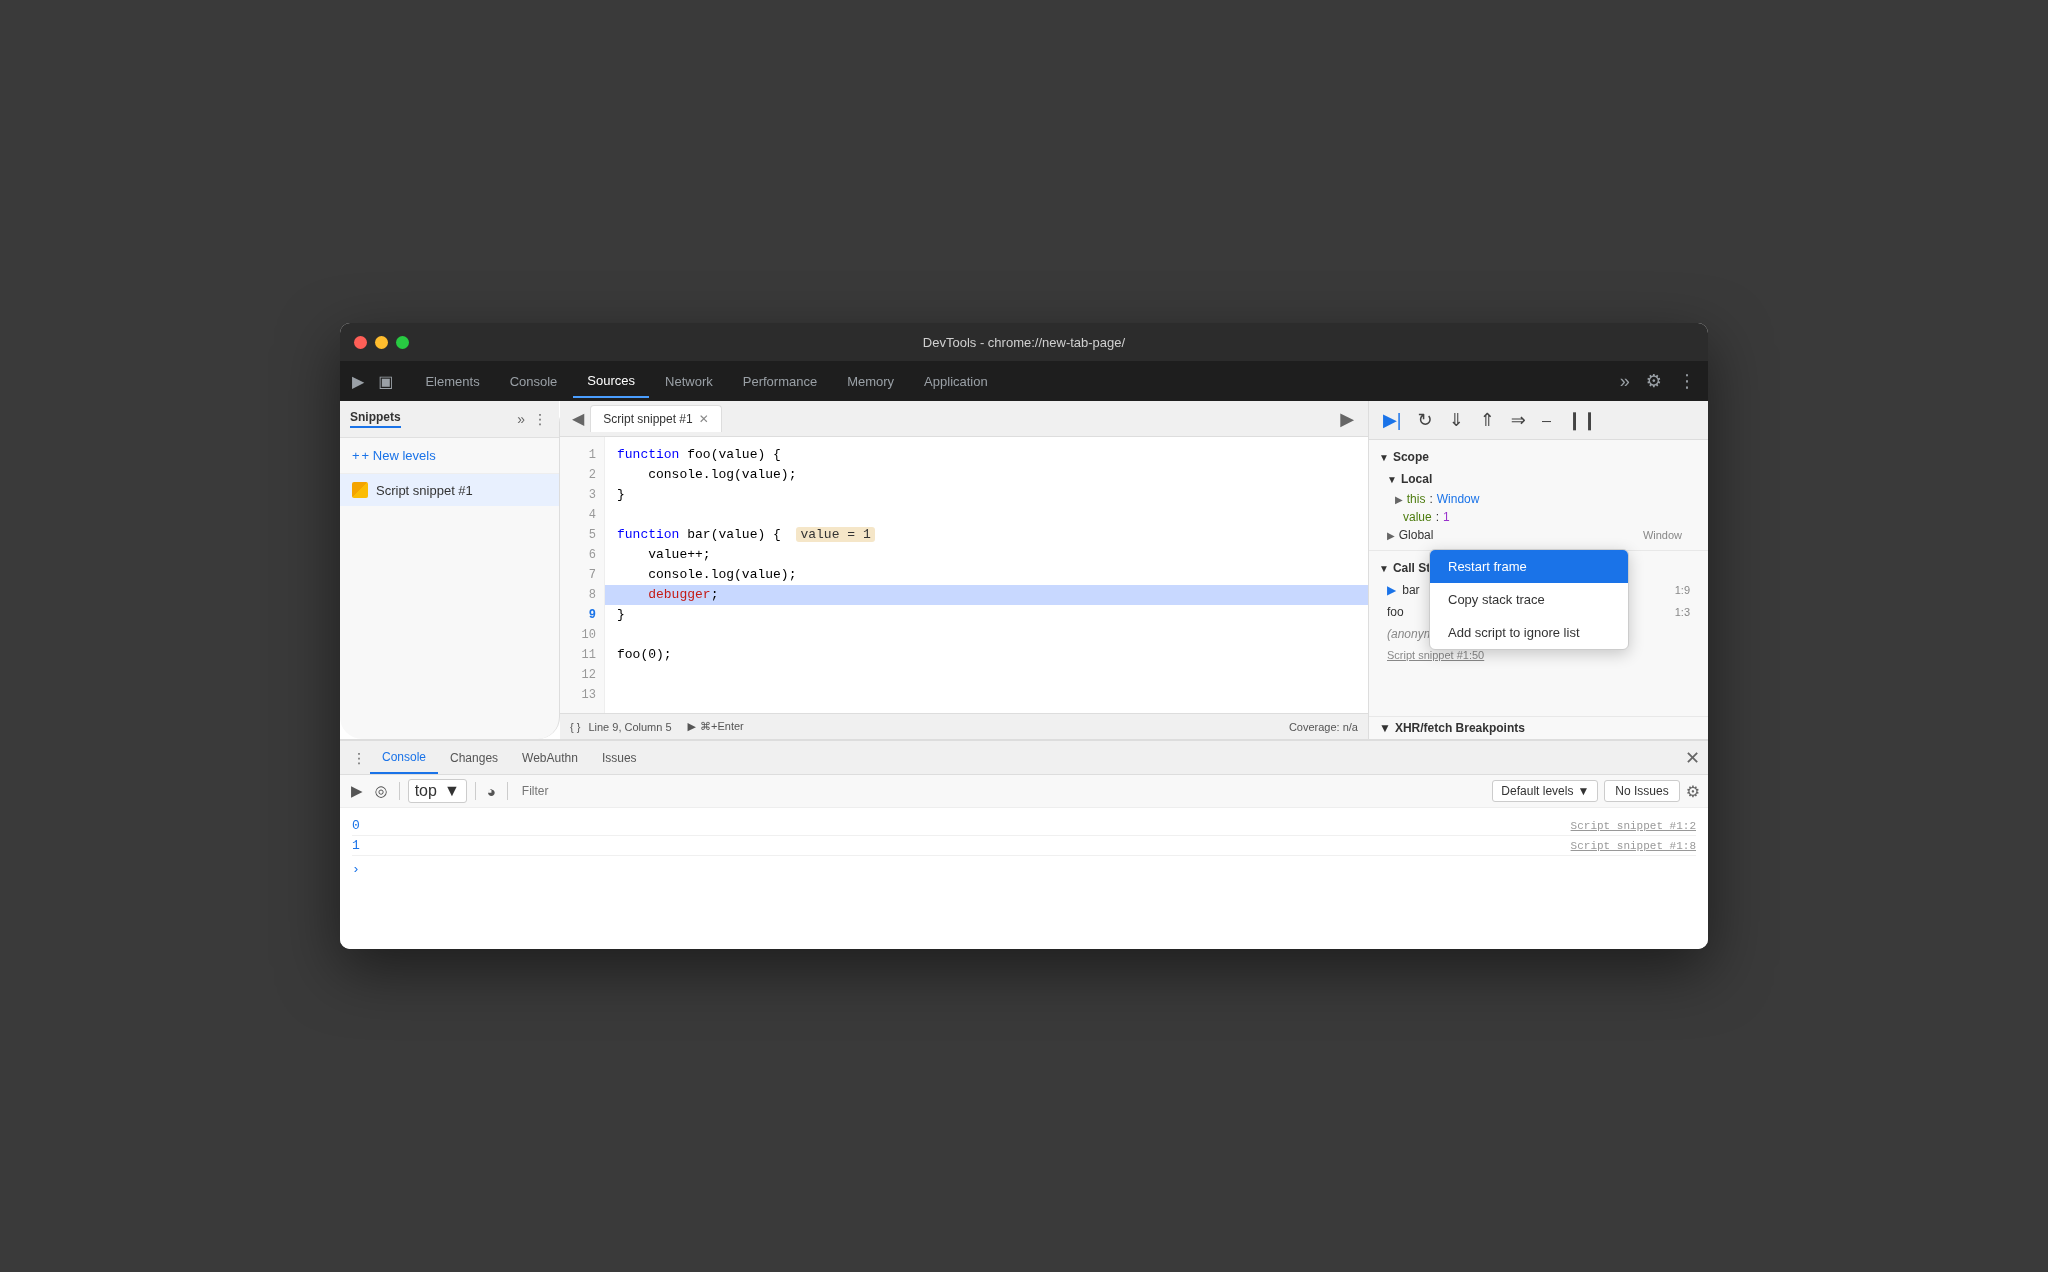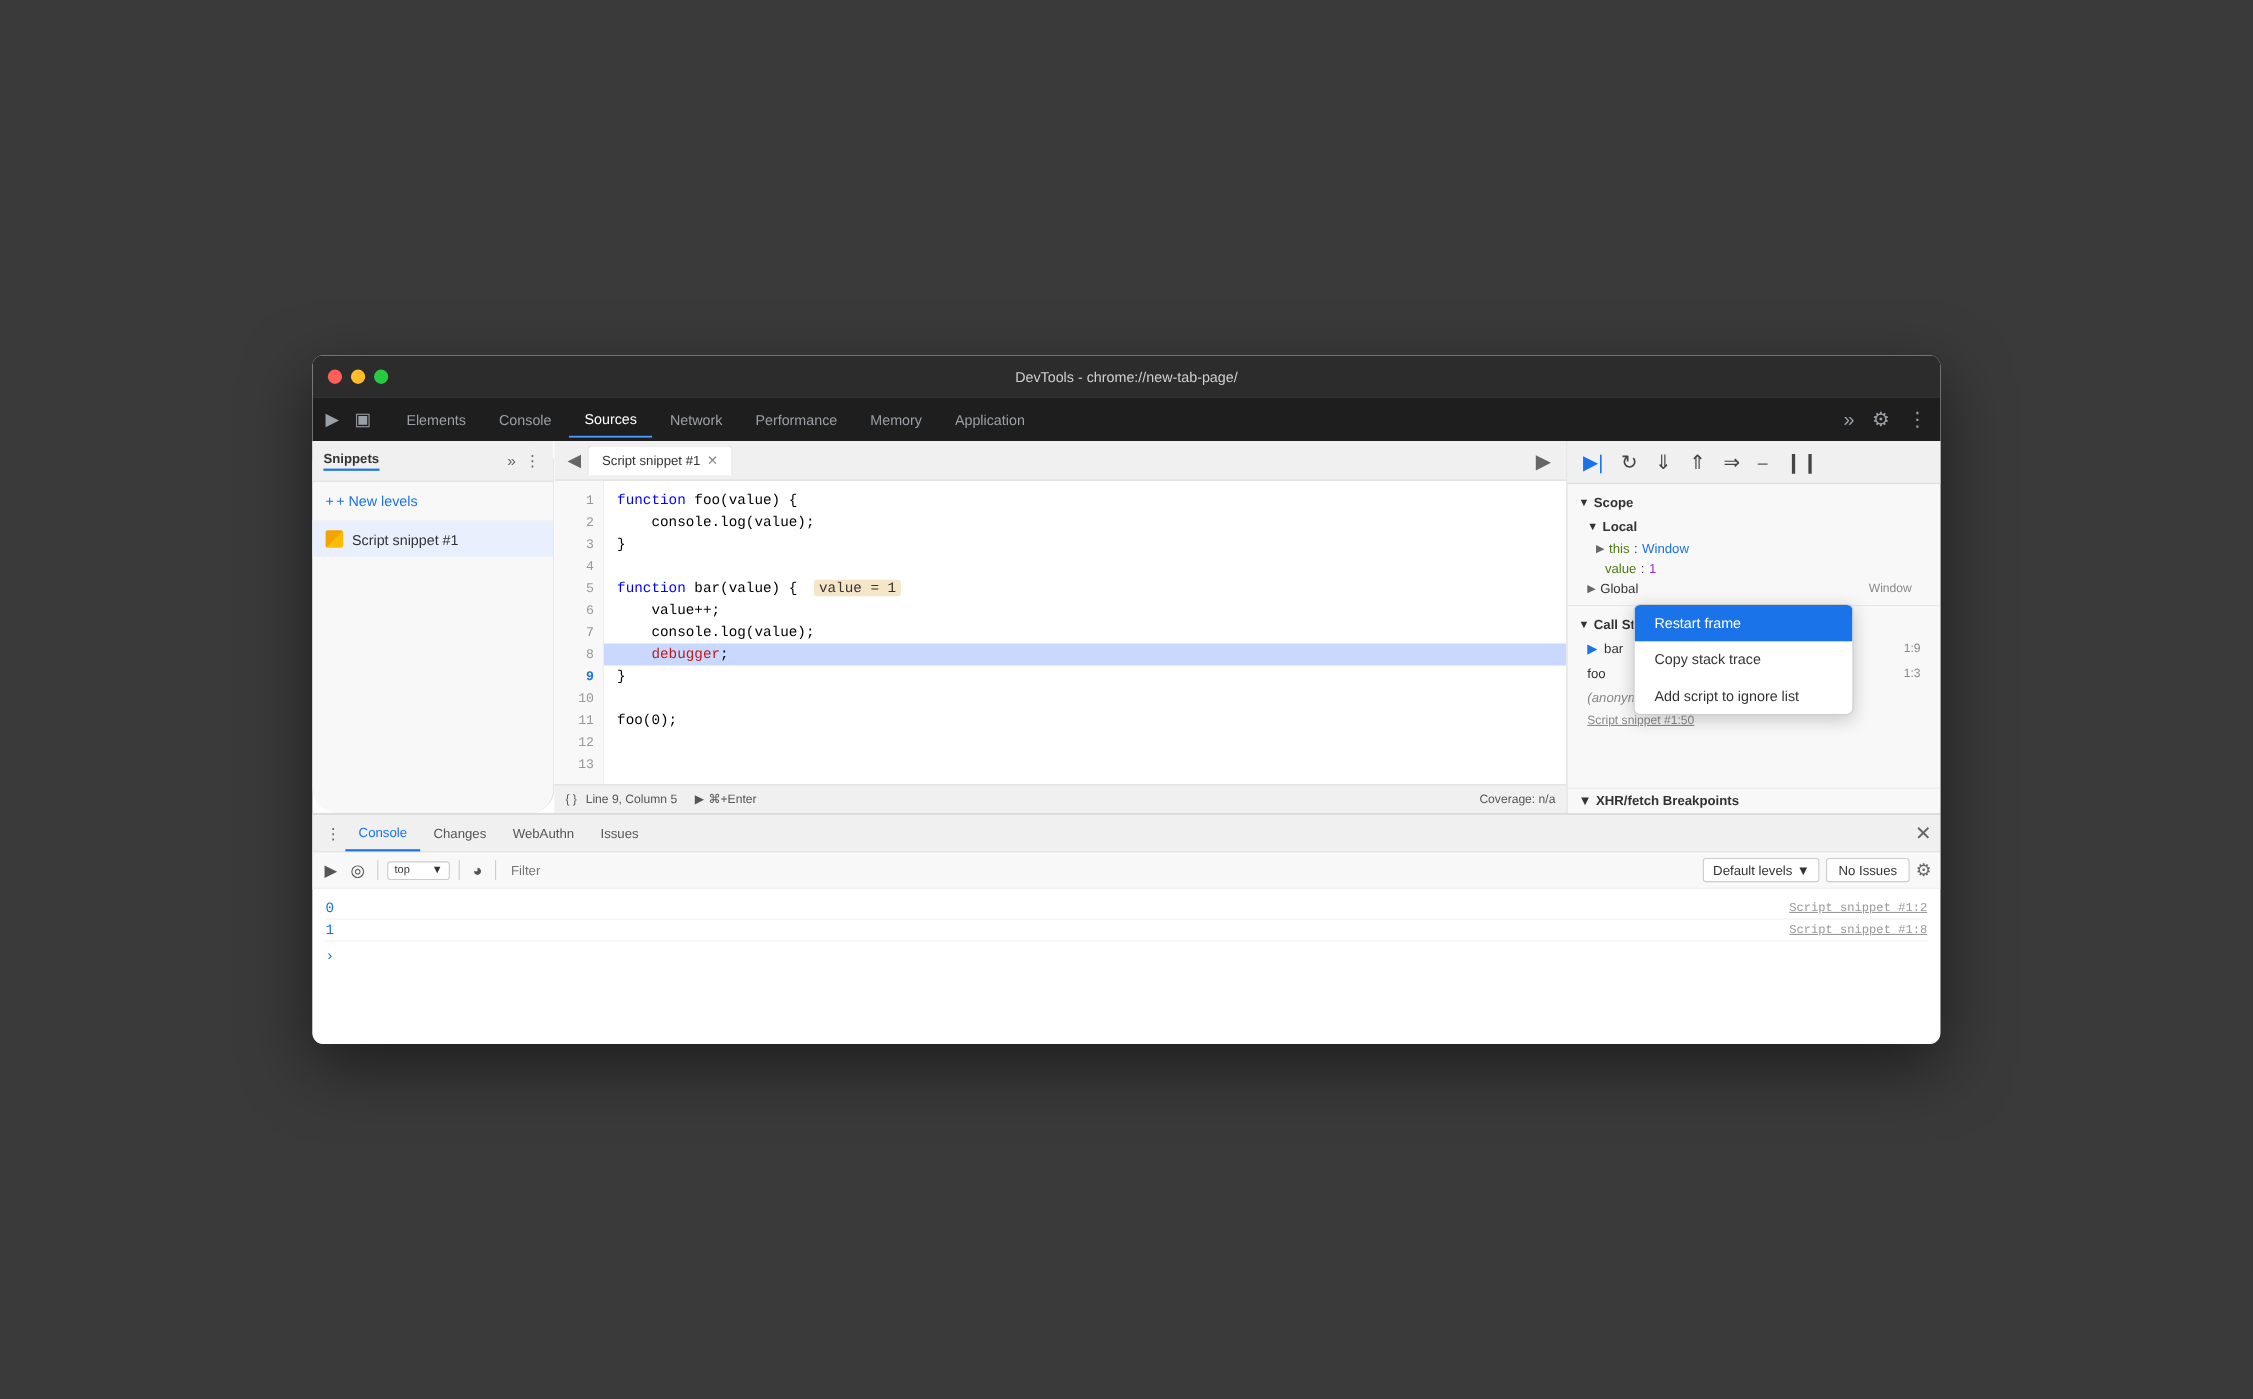--- a/index.html
+++ b/index.html
@@ -5,21 +5,21 @@
     * { box-sizing: border-box; margin: 0; padding: 0; }
     body {
       background: #3a3a3a;
       display: flex;
       justify-content: center;
       align-items: center;
       min-height: 100vh;
       font-family: -apple-system, BlinkMacSystemFont, 'Segoe UI', sans-serif;
     }
     .window {
-      width: 1480px;
+      width: 1368px;
       background: #f0f0f0;
       border-radius: 10px;
       box-shadow: 0 20px 60px rgba(0,0,0,0.5);
       overflow: hidden;
       display: flex;
       flex-direction: column;
     }
     
     .title-bar {
       background: #2c2c2c;
@@ -421,22 +421,22 @@
     }
     .console-divider {
       width: 1px;
       height: 18px;
       background: #ccc;
       margin: 0 2px;
     }
     .top-selector {
       display: flex;
       align-items: center;
-      gap: 20px;
-      font-size: 10px;
+      gap: 7px;
+      font-size: 16px;
       color: #333;
       cursor: pointer;
       padding: 2px 6px;
       border: 1px solid #ccc;
       border-radius: 3px;
       background: #fff;
     }
     .filter-input {
       flex: 1;
       border: none;

